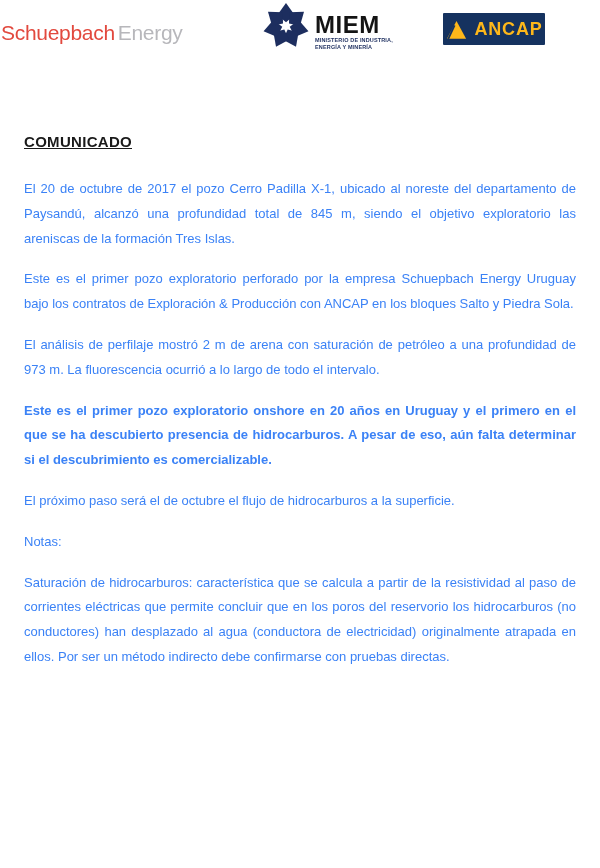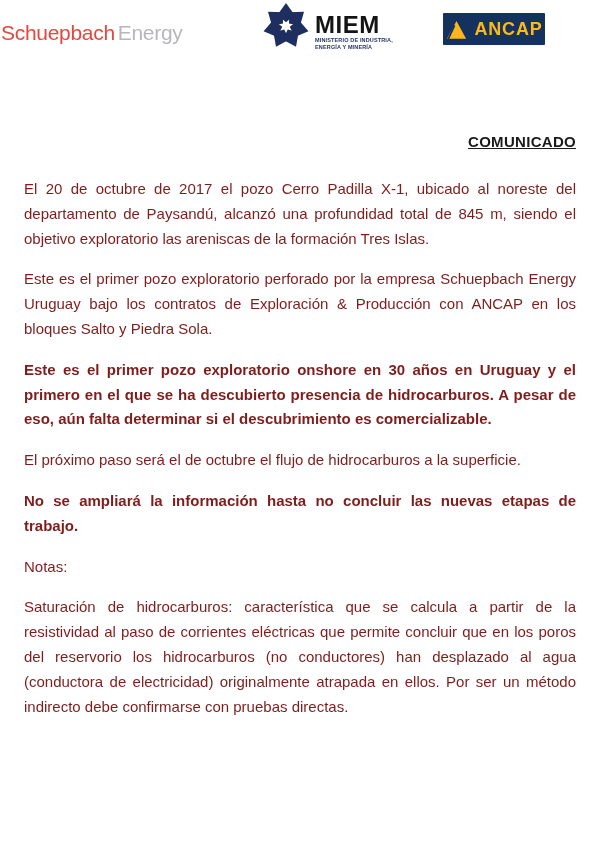--- a/index.html
+++ b/index.html
@@ -47,31 +47,31 @@
   }
   .ancap-label {
     color: #fdb71a; font-weight: bold; font-size: 18px;
     letter-spacing: 0.8px; line-height: 1;
   }
 
   
   .content { padding: 0 24px; }
   .doc-title {
     margin-top: 77px; margin-bottom: 27px;
-    text-align: right;
+    text-align: left;
     font-size: 15px; font-weight: bold;
     text-decoration: underline;
     letter-spacing: 0.3px;
     color: #1a1a1a;
   }
   .para {
-    font-size: 15px; line-height: 24.8px;
+    font-size: 13px; line-height: 24.8px;
     text-align: justify;
     margin-bottom: 16px;
-    color: #7f1d1d;
+    color: #3b82f6;
   }
   .para.bold { font-weight: bold; }
   .note-label { margin-top: 15px; }
 </style>
 </head>
 <body>
 
 <div class="page">
 
   <header class="logo-row">
@@ -109,21 +109,21 @@
       <span class="ancap-label">ANCAP</span>
     </div>
 
   </header>
 
   <main class="content">
     <h1 class="doc-title">COMUNICADO</h1>
 
     <p class="para">El 20 de octubre de 2017 el pozo Cerro Padilla X-1, ubicado al noreste del departamento de Paysandú, alcanzó una profundidad total de 845 m, siendo el objetivo exploratorio las areniscas de la formación Tres Islas.</p>
     <p class="para">Este es el primer pozo exploratorio perforado por la empresa Schuepbach Energy Uruguay bajo los contratos de Exploración &amp; Producción con ANCAP en los bloques Salto y Piedra Sola.</p>
-    <p class="para bold">Este es el primer pozo exploratorio onshore en 30 años en Uruguay y el primero en el que se ha descubierto presencia de hidrocarburos. A pesar de eso, aún falta determinar si el descubrimiento es comercializable.</p>
+    <p class="para">El análisis de perfilaje mostró 2 m de arena con saturación de petróleo a una profundidad de 973 m. La fluorescencia ocurrió a lo largo de todo el intervalo.</p>
+    <p class="para bold">Este es el primer pozo exploratorio onshore en 20 años en Uruguay y el primero en el que se ha descubierto presencia de hidrocarburos. A pesar de eso, aún falta determinar si el descubrimiento es comercializable.</p>
     <p class="para">El próximo paso será el de octubre el flujo de hidrocarburos a la superficie.</p>
-    <p class="para bold">No se ampliará la información hasta no concluir las nuevas etapas de trabajo.</p>
 
     <p class="para note-label">Notas:</p>
     <p class="para">Saturación de hidrocarburos: característica que se calcula a partir de la resistividad al paso de corrientes eléctricas que permite concluir que en los poros del reservorio los hidrocarburos (no conductores) han desplazado al agua (conductora de electricidad) originalmente atrapada en ellos. Por ser un método indirecto debe confirmarse con pruebas directas.</p>
   </main>
 
 </div>
 
 </body></html>

